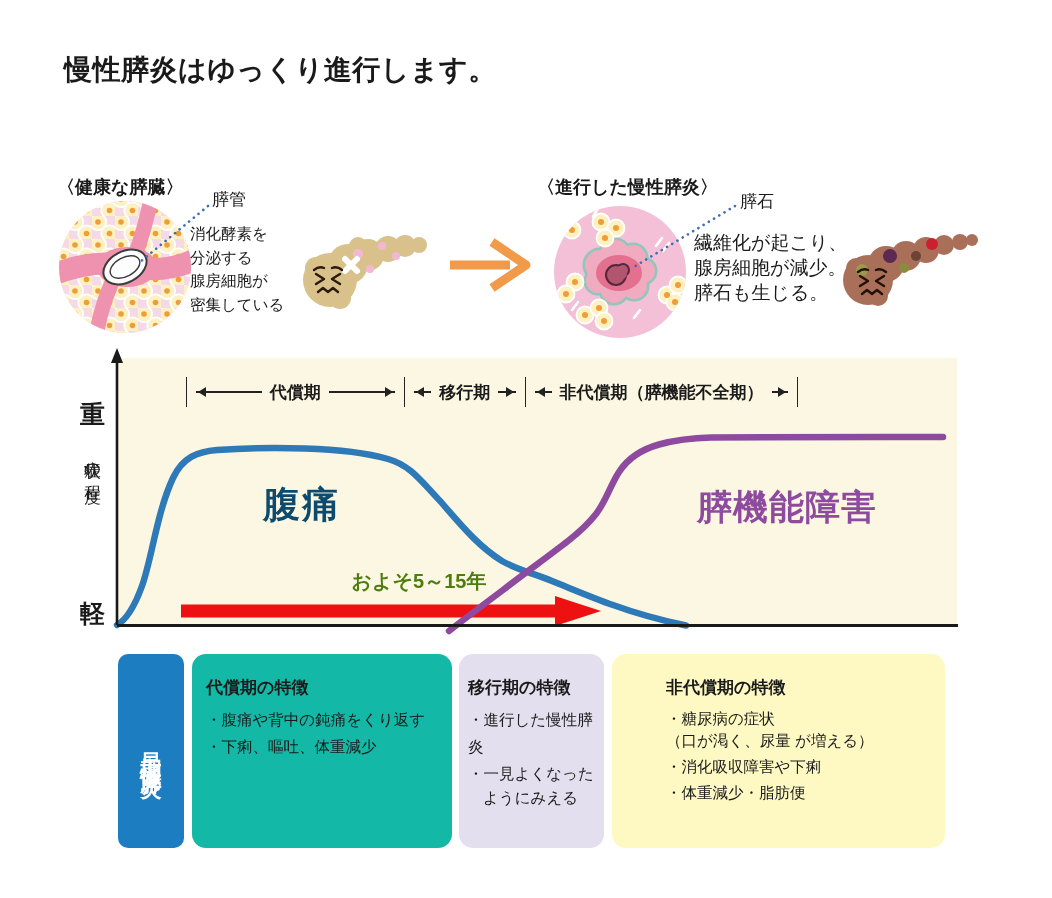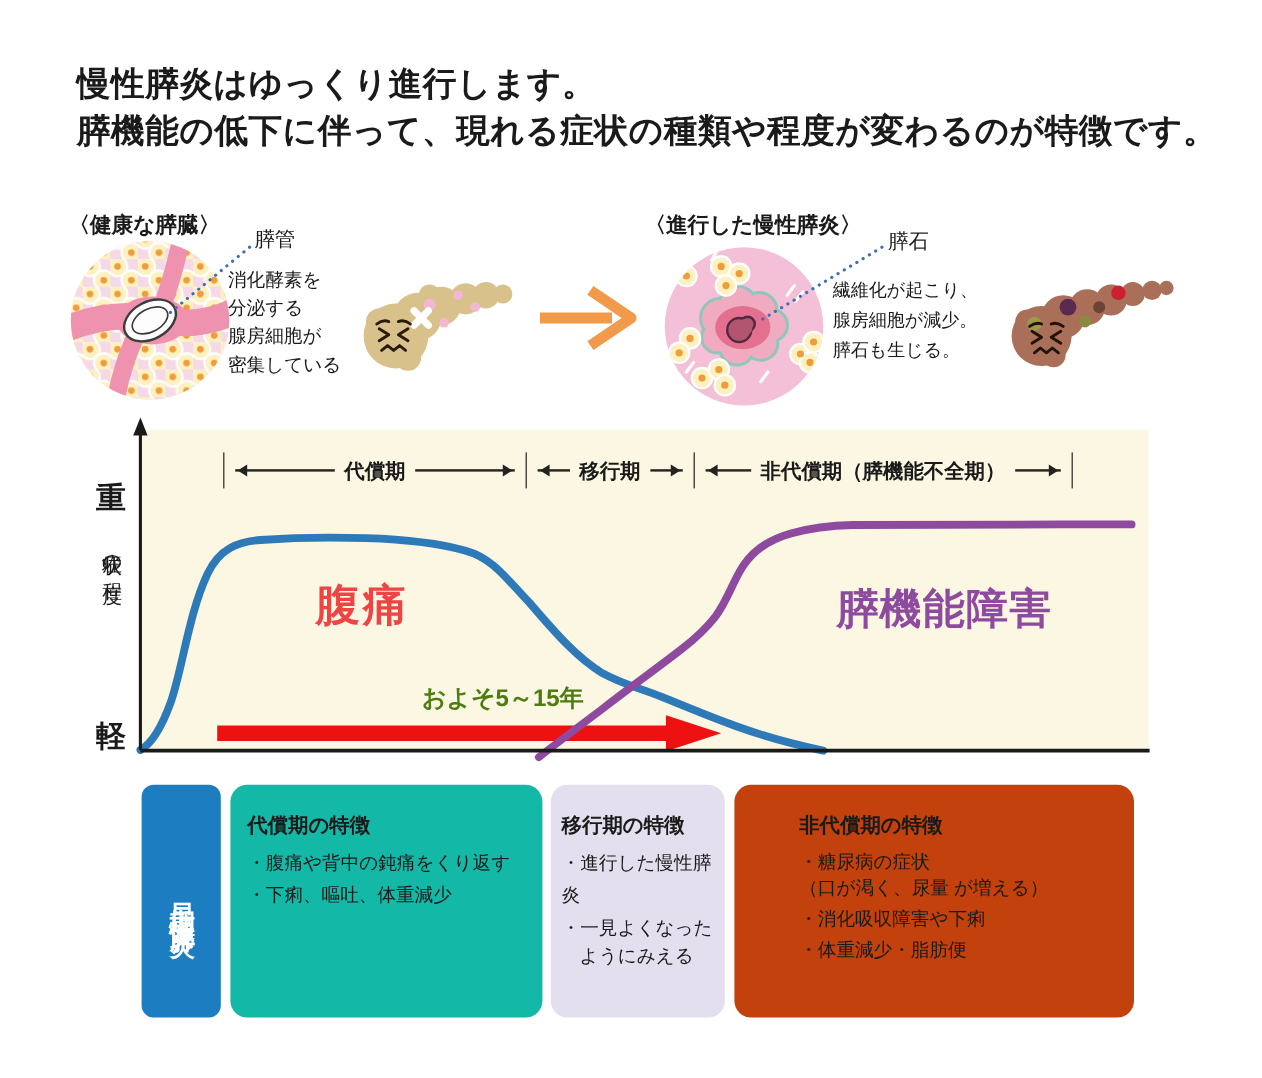--- a/index.html
+++ b/index.html
@@ -3,55 +3,54 @@
 <meta charset="utf-8">
 <style>
   html,body{margin:0;padding:0;background:#ffffff;}
   body{font-family:"Liberation Sans","DejaVu Sans",sans-serif;color:#1a1a1a;}
   .stage{position:relative;width:1052px;height:898px;background:#fff;overflow:hidden;}
   .abs{position:absolute;}
   .title{left:64px;top:50px;font-size:28px;font-weight:bold;line-height:39px;letter-spacing:.5px;}
   .illo-header{font-size:18px;font-weight:bold;}
   .callout{font-size:17px;}
   .desc{font-size:15.5px;line-height:23.5px;}
-  .desc2{font-size:15px;line-height:25px;}
+  .desc2{font-size:19px;line-height:25px;}
   
-  .phase-row{left:186px;top:377px;width:708px;height:30px;display:flex;justify-content:center;}
+  .phase-row{left:186px;top:377px;width:612px;height:30px;display:flex;justify-content:center;}
   .phase{display:flex;align-items:center;border-left:1.6px solid #222;padding:0 5px;box-sizing:border-box;}
   .phase.last{border-right:1.6px solid #222;}
   .phase-label{font-size:17px;font-weight:bold;white-space:nowrap;padding:0 4px;}
   .ph-line{flex:1;height:0;border-top:2px solid #222;position:relative;margin:0 4px;min-width:14px;}
   .ph-line.l:before{content:"";position:absolute;left:-3px;top:-6px;border:5px solid transparent;border-right:8px solid #222;}
   .ph-line.r:after{content:"";position:absolute;right:-3px;top:-6px;border:5px solid transparent;border-left:8px solid #222;}
   .yx-big{font-size:25px;font-weight:bold;}
   .yx-mid{font-size:16.5px;writing-mode:vertical-rl;text-orientation:upright;letter-spacing:2px;}
-  .lbl-pain{left:263px;top:480px;font-size:37px;font-weight:bold;color:#ef4444;letter-spacing:2px;}
+  .lbl-pain{left:263px;top:480px;font-size:37px;font-weight:bold;color:#0c4a6e;letter-spacing:2px;}
   .lbl-dys{left:697px;top:484px;font-size:35px;font-weight:bold;color:#8e4a9e;letter-spacing:1px;}
   .lbl-dur{left:339px;top:568px;width:160px;text-align:center;font-size:20px;font-weight:bold;color:#4d7c0f;}
   
   .sidebox{left:118px;top:654px;width:66px;height:194px;border-radius:10px;background:#1d7dc1;display:flex;align-items:center;justify-content:center;}
   .sidebox span{writing-mode:vertical-rl;text-orientation:upright;color:#fff;font-size:21px;font-weight:bold;letter-spacing:5px;}
   .fbox{top:654px;height:194px;border-radius:14px;box-sizing:border-box;}
   .fbox .hd{font-size:17px;font-weight:bold;margin-bottom:7px;}
   .fbox .bl{font-size:15.5px;line-height:27px;}
   .fbox .bl.tight{line-height:26px;}
   .fbox .cont{padding-left:15px;margin-top:-3px;}
   .fbox .paren{margin-top:-4px;}
   .box1{left:192px;width:260px;background:#14b8a6;padding:22px 0 0 14px;}
   .box2{left:459px;width:145px;background:#e4dfee;padding:22px 0 0 9px;}
-  .box3{left:612px;width:333px;background:#c2410c;padding:22px 0 0 54px;}
+  .box3{left:612px;width:333px;background:#fef9c3;padding:22px 0 0 54px;}
 </style>
 </head>
 <body>
 
 <div class="stage">
 
   <div class="abs title">
     <div>慢性膵炎はゆっくり進行します。</div>
-    <div>膵機能の低下に伴って、現れる症状の種類や程度が変わるのが特徴です。</div>
   </div>
 
   <svg class="abs" style="left:0;top:170px;" width="1052" height="176" viewBox="0 0 1052 176">
     <defs>
       <clipPath id="c1clip">
           <circle cx="125" cy="97" r="66"></circle>
         </clipPath>
       <clipPath id="c2clip">
           <circle cx="620" cy="102" r="66"></circle>
         </clipPath>

